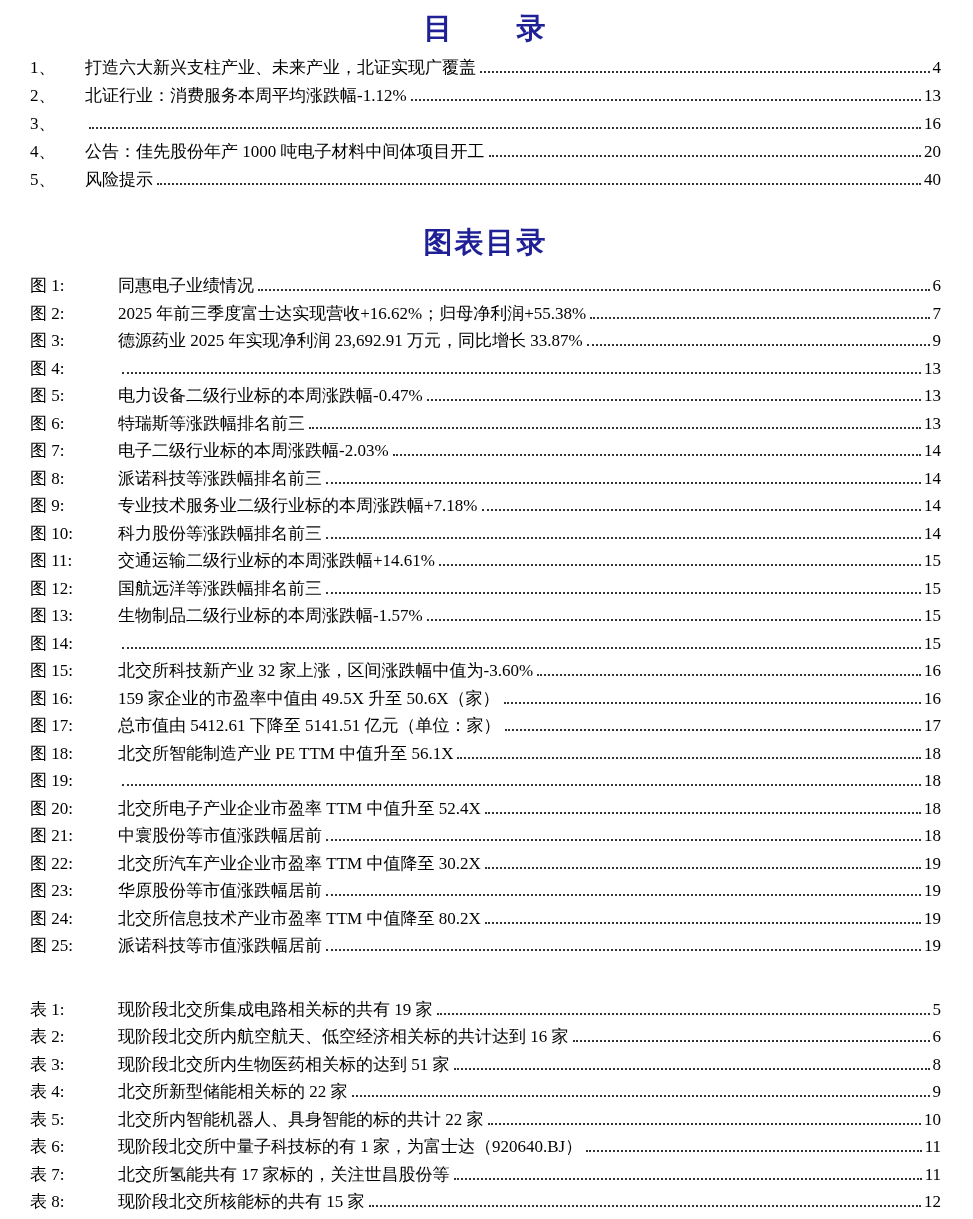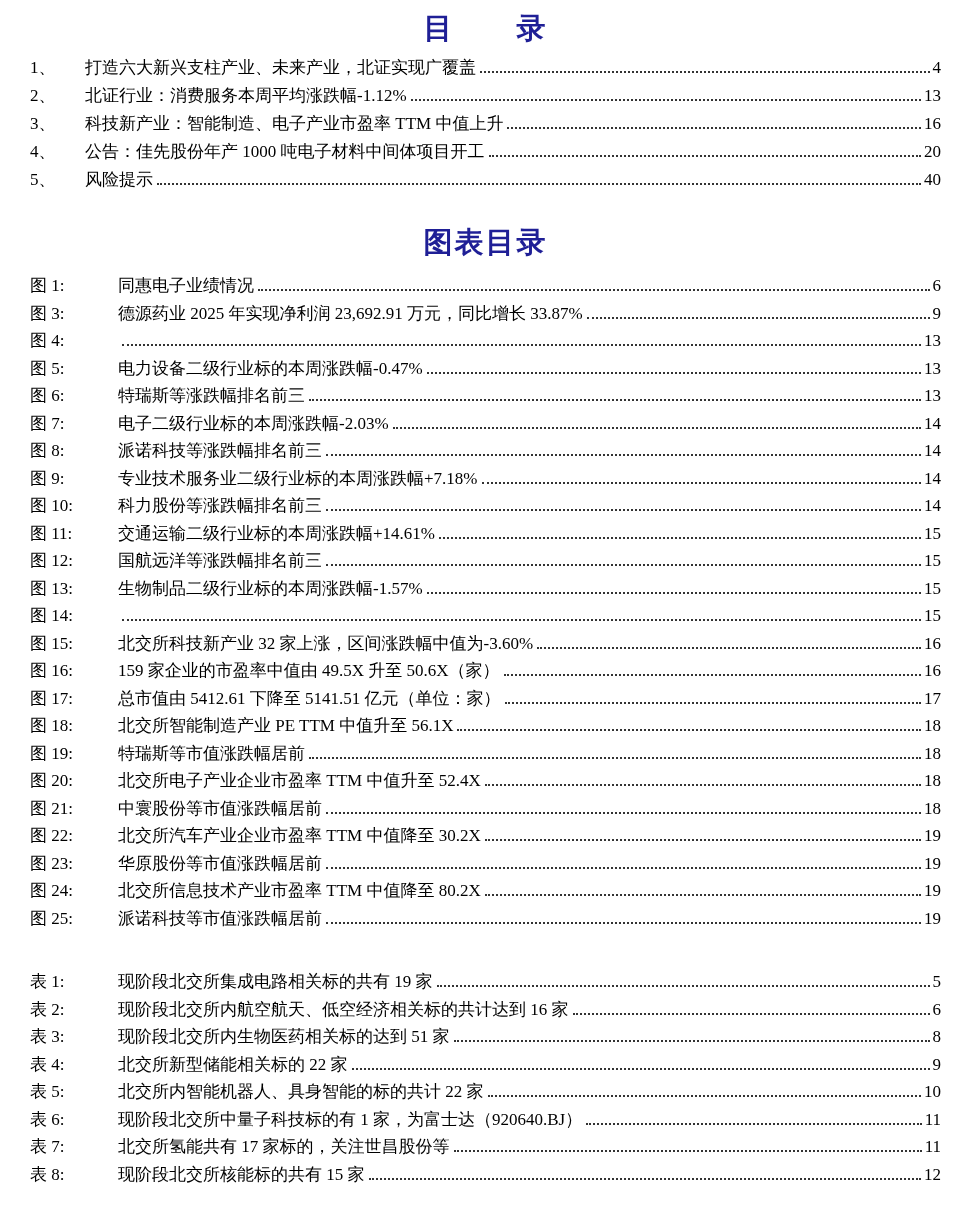--- a/index.html
+++ b/index.html
@@ -70,21 +70,20 @@
         <span class="page-num">4</span>
       </div>
       <div class="row">
         <span class="label">2、</span>
         <span class="text">北证行业：消费服务本周平均涨跌幅-1.12%</span>
         <span class="dots"></span>
         <span class="page-num">13</span>
       </div>
       <div class="row">
         <span class="label">3、</span>
-        <span class="text">科技新产业：智能制造、电子产业市盈率 TTM 中值上升</span>
         <span class="dots"></span>
         <span class="page-num">16</span>
       </div>
       <div class="row">
         <span class="label">4、</span>
         <span class="text">公告：佳先股份年产 1000 吨电子材料中间体项目开工</span>
         <span class="dots"></span>
         <span class="page-num">20</span>
       </div>
       <div class="row">
@@ -98,20 +97,26 @@
   <h1 class="sec-title figures-title">图表目录</h1>
 
   <div class="list" id="figures-list">
       <div class="row">
         <span class="label">图 1:</span>
         <span class="text">同惠电子业绩情况</span>
         <span class="dots"></span>
         <span class="page-num">6</span>
       </div>
       <div class="row">
+        <span class="label">图 2:</span>
+        <span class="text">2025 年前三季度富士达实现营收+16.62%；归母净利润+55.38%</span>
+        <span class="dots"></span>
+        <span class="page-num">7</span>
+      </div>
+      <div class="row">
         <span class="label">图 3:</span>
         <span class="text">德源药业 2025 年实现净利润 23,692.91 万元，同比增长 33.87%</span>
         <span class="dots"></span>
         <span class="page-num">9</span>
       </div>
       <div class="row">
         <span class="label">图 4:</span>
         <span class="dots"></span>
         <span class="page-num">13</span>
       </div>
@@ -193,21 +198,20 @@
         <span class="page-num">17</span>
       </div>
       <div class="row">
         <span class="label">图 18:</span>
         <span class="text">北交所智能制造产业 PE TTM 中值升至 56.1X</span>
         <span class="dots"></span>
         <span class="page-num">18</span>
       </div>
       <div class="row">
         <span class="label">图 19:</span>
-        <span class="text">特瑞斯等市值涨跌幅居前</span>
         <span class="dots"></span>
         <span class="page-num">18</span>
       </div>
       <div class="row">
         <span class="label">图 20:</span>
         <span class="text">北交所电子产业企业市盈率 TTM 中值升至 52.4X</span>
         <span class="dots"></span>
         <span class="page-num">18</span>
       </div>
       <div class="row">

